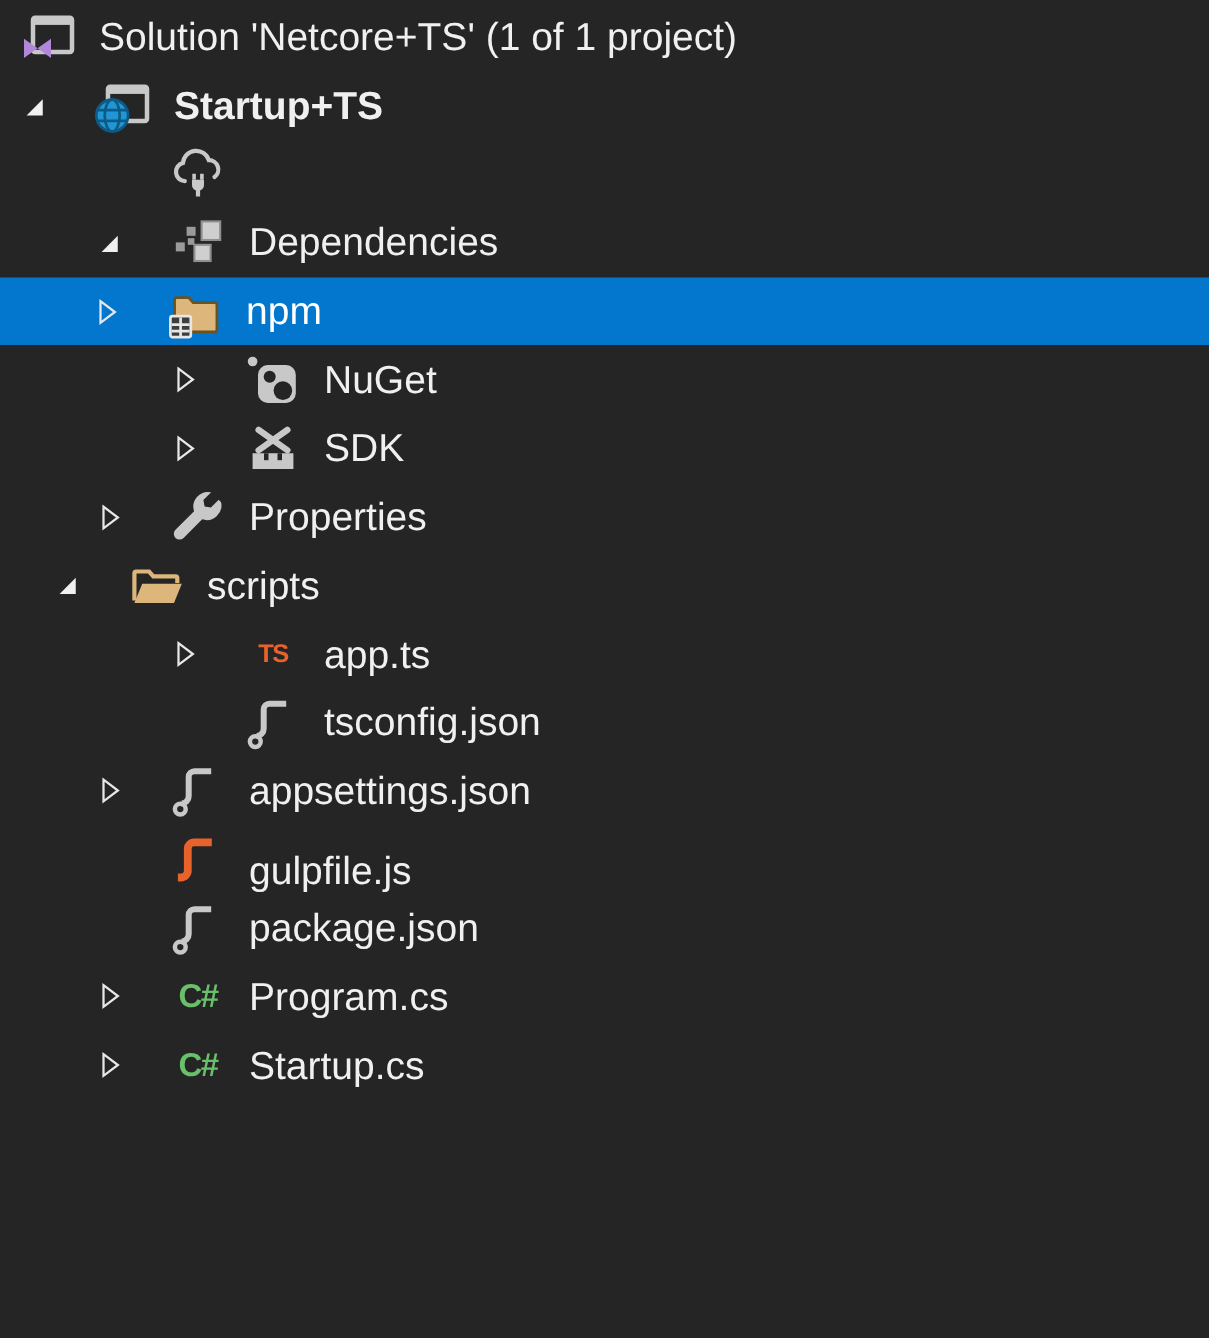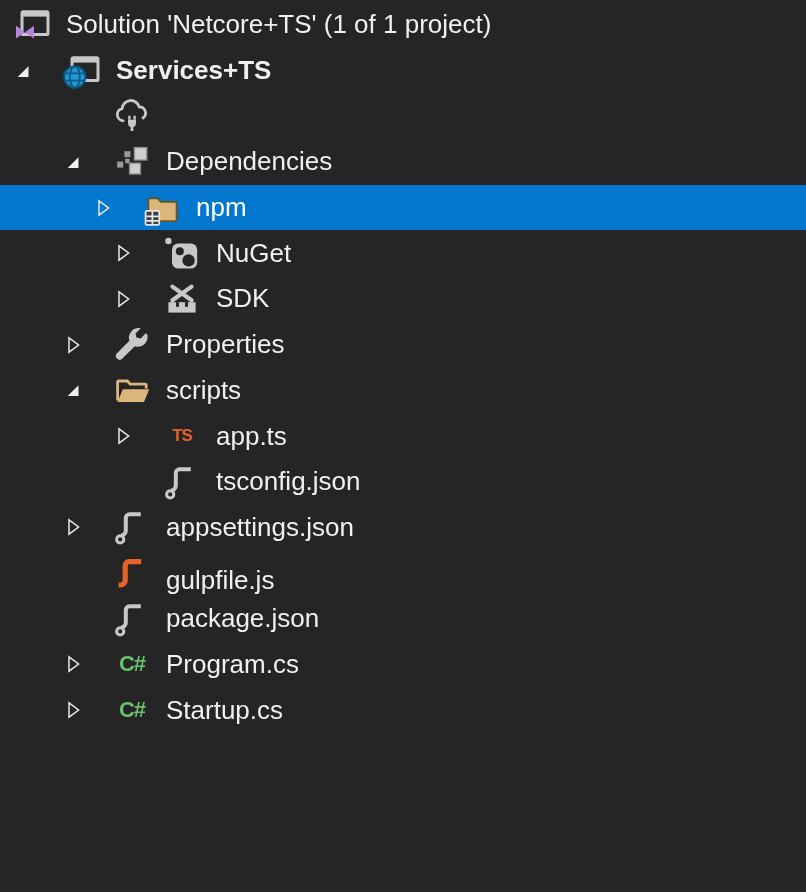--- a/index.html
+++ b/index.html
@@ -56,21 +56,21 @@
           <rect x="5" y="3.4" width="13" height="11.4" rx="0.7" fill="none" stroke="#c8c8c8" stroke-width="1.5"></rect>
           <rect x="5" y="3.4" width="13" height="2.4" fill="#c8c8c8"></rect>
     <circle cx="6.4" cy="13" r="5.3" fill="#2196d3"></circle>
     <g fill="none" stroke="#0e5a86" stroke-width="0.9">
       <ellipse cx="6.4" cy="13" rx="2.5" ry="5.3"></ellipse>
       <path d="M1.3 11.2 h10.2 M1.3 14.8 h10.2"></path>
       <circle cx="6.4" cy="13" r="5.3"></circle>
           </g>
         </svg>
       </span>
-      <span class="label bold">Services+TS</span>
+      <span class="label bold">Startup+TS</span>
     </div>
     <div class="row" style="padding-left: 60px;">
       <span class="expander"></span>
       <span class="icon">
         <svg width="40" height="40" viewBox="0 0 20 20">
     <path d="M5.6 12.4 a3.1 3.1 0 0 1 -0.6 -6.1 a4.4 4.4 0 0 1 8.6 -0.9 a3.1 3.1 0 0 1 1.9 5.6" fill="none" stroke="#c8c8c8" stroke-width="1.4" stroke-linecap="round"></path>
     <path d="M8.7 9.9 v2 M11.3 9.9 v2" stroke="#c8c8c8" stroke-width="1.2"></path>
     <path d="M8 11.9 h4 v1.7 a2 2 0 0 1 -1.3 1.9 v2 h-1.4 v-2 a2 2 0 0 1 -1.3 -1.9 z" fill="#c8c8c8"></path>
         </svg>
       </span>
@@ -85,21 +85,21 @@
         <svg width="40" height="40" viewBox="0 0 20 20">
     <rect x="11.2" y="2.8" width="6.2" height="6.2" fill="#cfcfcf" stroke="#8f8f8f" stroke-width="0.7"></rect>
     <rect x="8.8" y="10.6" width="5.4" height="5.4" fill="#cfcfcf" stroke="#8f8f8f" stroke-width="0.7"></rect>
     <rect x="6.2" y="4.6" width="3" height="3" fill="#9a9a9a"></rect>
     <rect x="2.6" y="9.8" width="3" height="3" fill="#9a9a9a"></rect>
     <rect x="6.6" y="8.4" width="2.2" height="2.2" fill="#9a9a9a"></rect>
         </svg>
       </span>
       <span class="label">Dependencies</span>
     </div>
-    <div class="row selected" style="padding-left: 90px;">
+    <div class="row selected" style="padding-left: 58px;">
       <span class="expander">
         <svg width="22" height="22" viewBox="0 0 22 22">
           <path d="M7 3.8 L16.6 11 L7 18.2 Z" fill="none" stroke="#e8e8e8" stroke-width="1.5"></path>
         </svg>
       </span>
       <span class="icon">
         <svg width="40" height="40" viewBox="0 0 20 20">
     <path d="M3.2 16.6 V5.9 a0.7 0.7 0 0 1 0.7 -0.7 h4 l1.5 1.7 h7.2 a0.7 0.7 0 0 1 0.7 0.7 v8.3 a0.7 0.7 0 0 1 -0.7 0.7 z" fill="#dcb67a" stroke="#6b5221" stroke-width="0.9"></path>
     <rect x="1.8" y="11.4" width="6.8" height="7" rx="0.7" fill="#3d3d3d" stroke="#e6e6e6" stroke-width="0.9"></rect>
     <path d="M5.2 11.8 v6.2 M2.2 14.2 h6 M2.2 16.4 h6" stroke="#e6e6e6" stroke-width="0.9"></path>
@@ -148,21 +148,21 @@
           <path d="M7 3.8 L16.6 11 L7 18.2 Z" fill="none" stroke="#e8e8e8" stroke-width="1.5"></path>
         </svg>
       </span>
       <span class="icon">
         <svg width="40" height="40" viewBox="0 0 20 20">
     <path d="M16.9 4.1 l-2.6 2.6 -2.1 -0.4 -0.4 -2.1 2.6 -2.6 a4.9 4.9 0 0 0 -5.7 6.3 L2.5 14.1 a1.9 1.9 0 0 0 2.7 2.7 l6.2 -6.2 a4.9 4.9 0 0 0 6.3 -5.7 z" fill="#c8c8c8"></path>
         </svg>
       </span>
       <span class="label">Properties</span>
     </div>
-    <div class="row" style="padding-left: 60px;">
+    <div class="row" style="padding-left: 32px;">
       <span class="expander">
         <svg width="22" height="22" viewBox="0 0 22 22">
           <path d="M16.5 6.2 V17 H5.7 Z" fill="#f0f0f0"></path>
         </svg>
       </span>
       <span class="icon">
         <svg width="40" height="40" viewBox="0 0 20 20">
     <path d="M2.8 15.2 V6.1 a0.6 0.6 0 0 1 0.6 -0.6 h4.3 l1.4 1.6 h7.4 a0.6 0.6 0 0 1 0.6 0.6 v1.6" fill="none" stroke="#dcb67a" stroke-width="1.4"></path>
     <path d="M2.8 16 L5.4 9.6 H18.6 L16 16 Z" fill="#dcb67a"></path>
         </svg>

